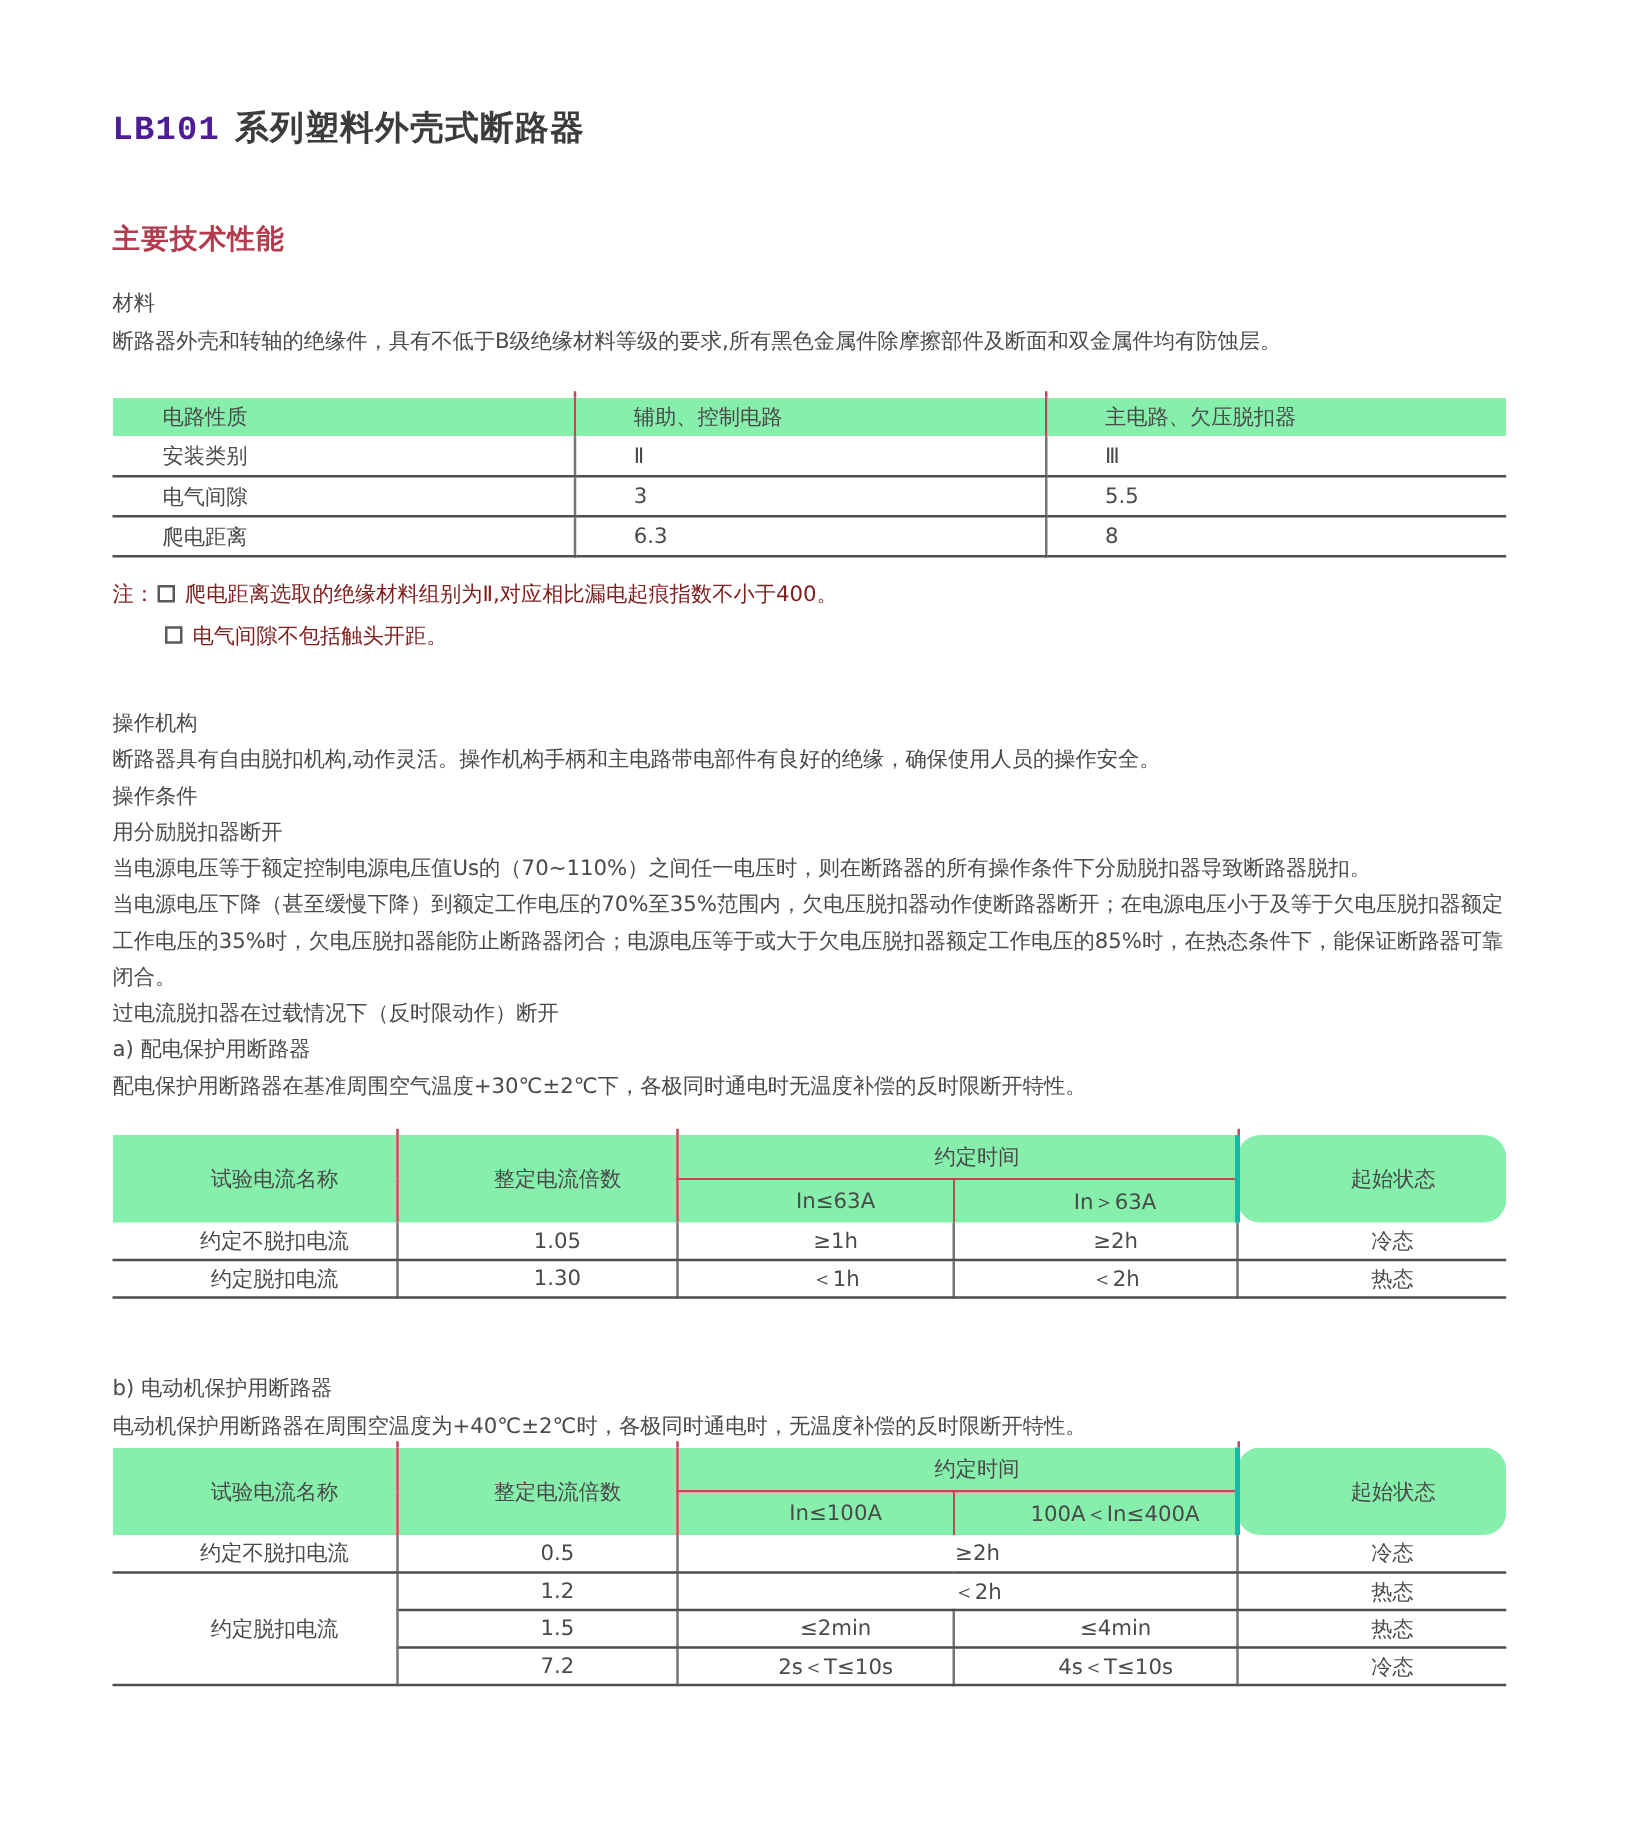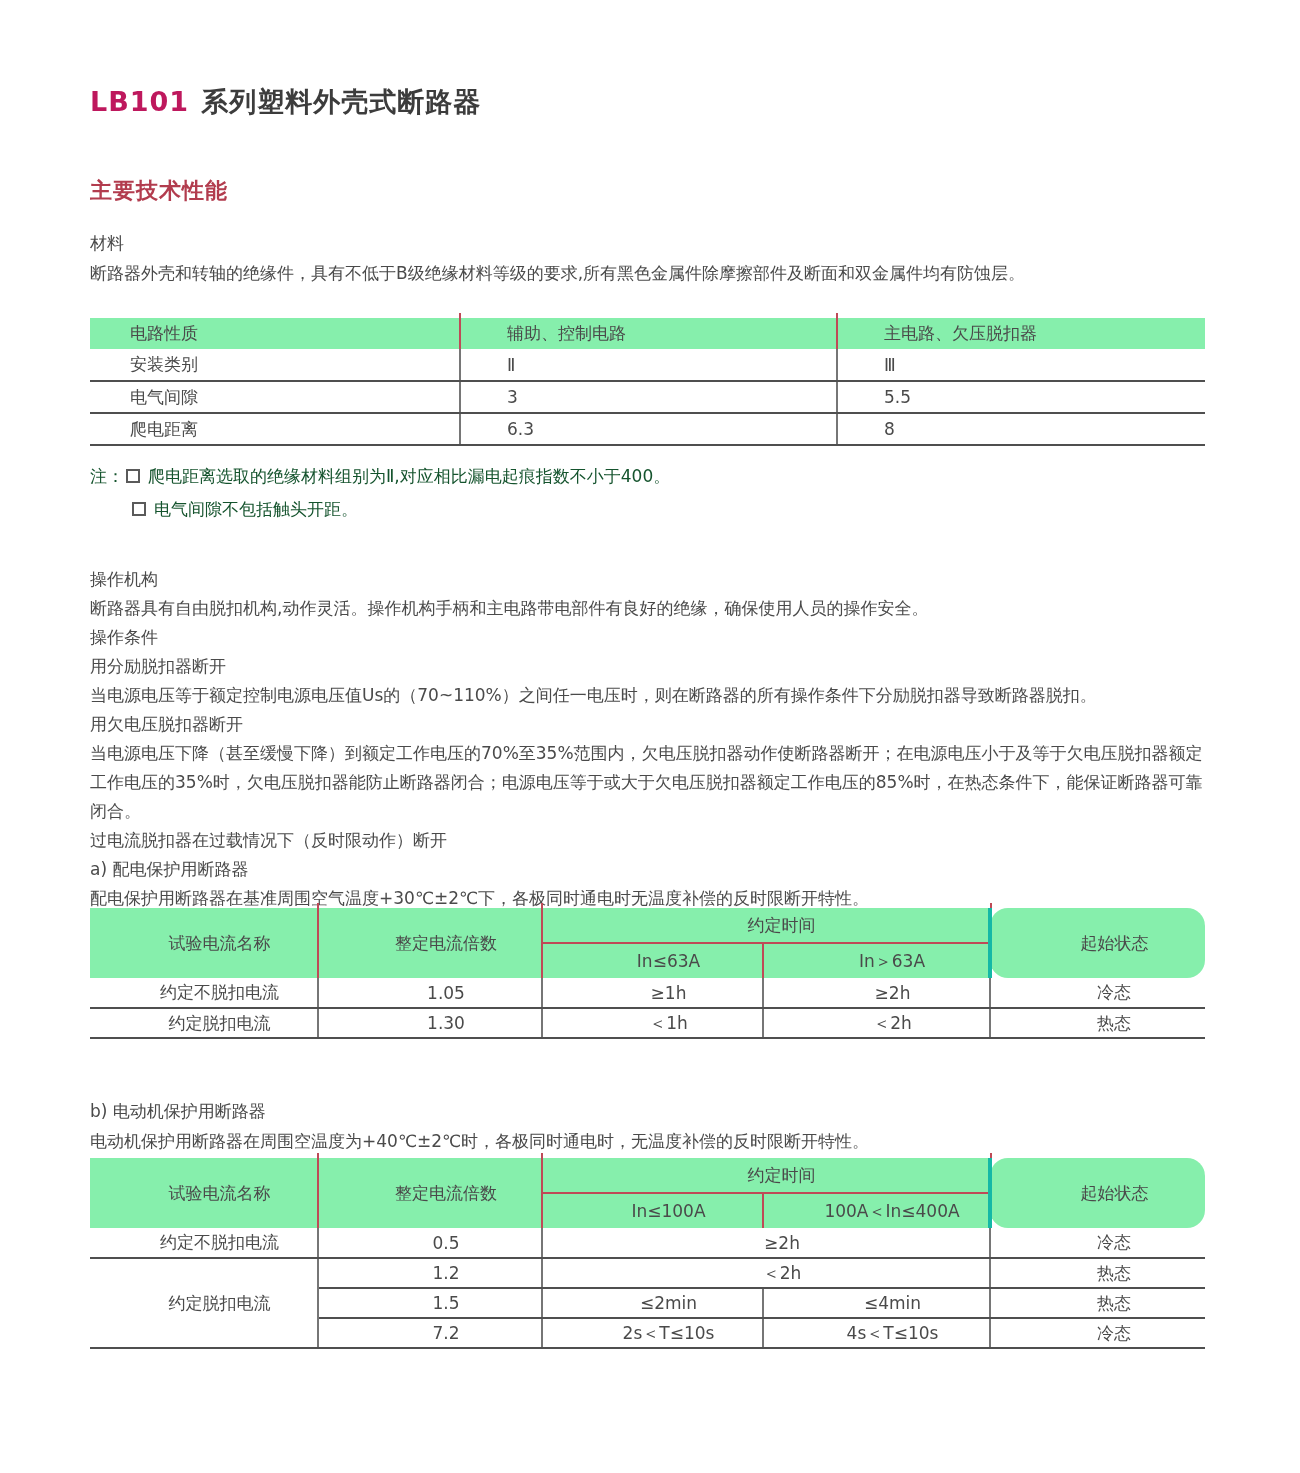--- a/index.html
+++ b/index.html
@@ -17,21 +17,21 @@
   
   .page-title {
     position: absolute;
     left: 90px;
     top: 84px;
     font-size: 27px;
     font-weight: bold;
     color: #3c3c3c;
     letter-spacing: 1px;
   }
-  .page-title .code { color: #be185d; margin-right: 12px; }
+  .page-title .code { color: #4c1d95; margin-right: 12px; font-family: Liberation Mono, monospace; }
 
   .section-heading {
     position: absolute;
     left: 90px;
     top: 176px;
     font-size: 22px;
     font-weight: 600;
     color: #b23c4e;
     letter-spacing: 1px;
   }
@@ -45,21 +45,21 @@
     line-height: 29px;
     color: #4a4a4a;
   }
   .textblock p { margin: 0; }
 
   .materials { top: 228px; line-height: 30px; }
   .operation { top: 565px; }
   .motor     { top: 1096px; line-height: 30px; }
 
   
-  .notes { position: absolute; left: 90px; top: 460px; font-size: 17px; line-height: 33px; color: #14532d; }
+  .notes { position: absolute; left: 90px; top: 460px; font-size: 17px; line-height: 33px; color: #7f1d1d; }
   .notes .note-line { display: block; }
   .notes .note-line.indent { padding-left: 40px; }
   .sq {
     display: inline-block;
     width: 14px; height: 14px;
     border: 2px solid #5a5a5a;
     margin: 0 8px 0 2px;
     vertical-align: -1px;
     background: #fff;
   }
@@ -167,21 +167,20 @@
       <span class="sq"></span><span>电气间隙不包括触头开距。</span>
     </div>
   </div>
 
   <div class="textblock operation">
     <p>操作机构</p>
     <p>断路器具有自由脱扣机构,动作灵活。操作机构手柄和主电路带电部件有良好的绝缘，确保使用人员的操作安全。</p>
     <p>操作条件</p>
     <p>用分励脱扣器断开</p>
     <p>当电源电压等于额定控制电源电压值Us的（70~110%）之间任一电压时，则在断路器的所有操作条件下分励脱扣器导致断路器脱扣。</p>
-    <p>用欠电压脱扣器断开</p>
     <p>当电源电压下降（甚至缓慢下降）到额定工作电压的70%至35%范围内，欠电压脱扣器动作使断路器断开；在电源电压小于及等于欠电压脱扣器额定工作电压的35%时，欠电压脱扣器能防止断路器闭合；电源电压等于或大于欠电压脱扣器额定工作电压的85%时，在热态条件下，能保证断路器可靠闭合。</p>
     <p>过电流脱扣器在过载情况下（反时限动作）断开</p>
     <p>a) 配电保护用断路器</p>
     <p>配电保护用断路器在基准周围空气温度+30℃±2℃下，各极同时通电时无温度补偿的反时限断开特性。</p>
   </div>
 
   <table class="tbl t2">
     <colgroup>
         <col style="width:228px">
         <col style="width:224px">

